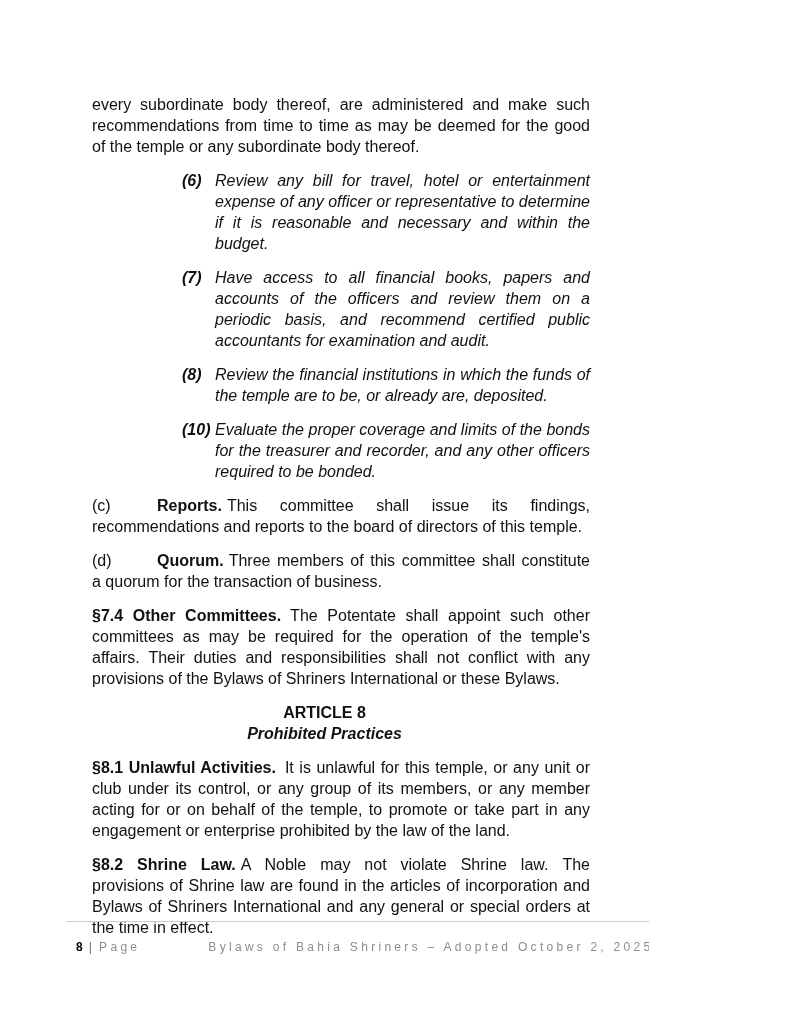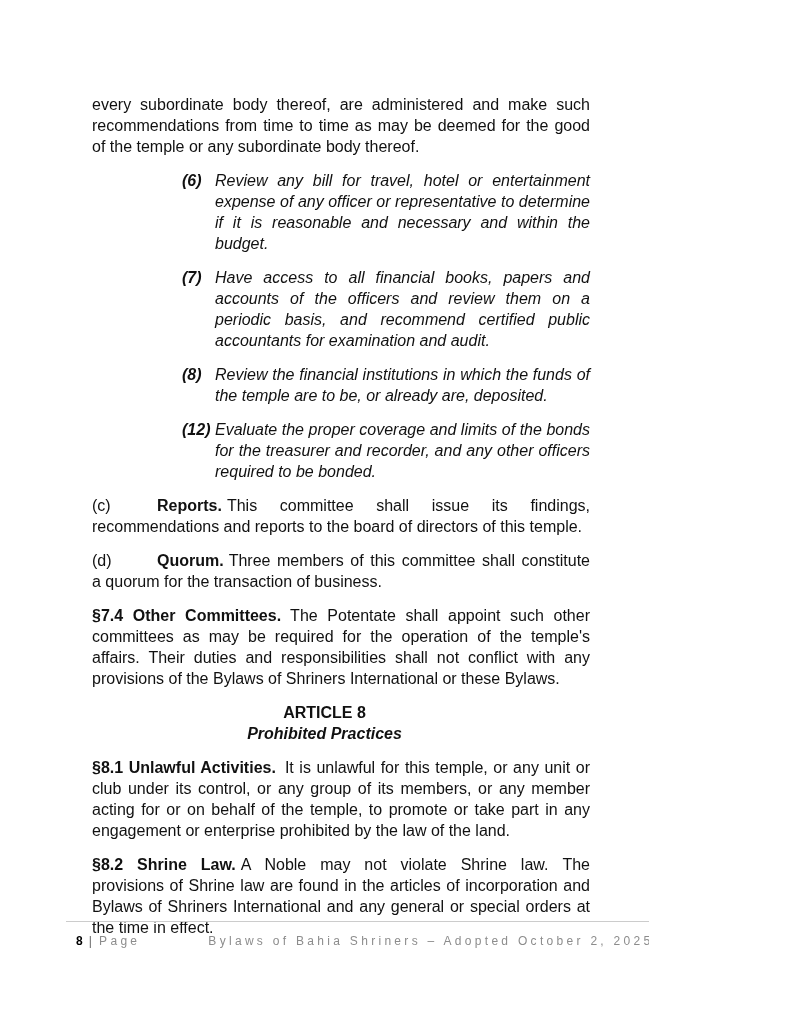--- a/index.html
+++ b/index.html
@@ -23,21 +23,21 @@
   .gap{margin-left:14px;}
   .sec74{margin-top:18px;}
   .article-head{
     margin:12px -59px 13px -92px;
     text-align:center;font-weight:bold;
   }
   .article-head .sub{font-style:italic;}
   .footer{
     position:absolute;left:66px;top:921px;width:686px;
     border-top:1px solid #cccccc;
-    padding-top:12px;
+    padding-top:18px;
     font-size:12px;line-height:15px;
     color:#8c8c8c;letter-spacing:3.3px;white-space:nowrap;
   }
   .pnum{color:#000000;font-weight:bold;margin-left:10px;letter-spacing:2px;}
   .psep{color:#666666;margin-left:4px;margin-right:4px;}
   .ftitle{margin-left:68px;}
 </style>
 </head>
 <body>
 
@@ -46,21 +46,21 @@
 
     <p class="cont"><span>every subordinate body thereof, are administered and make such recommendations from time to time as may be deemed for the good of the temple or any subordinate body thereof.</span></p>
 
     <p class="item"><span class="num">(6)</span><span>Review any bill for travel, hotel or entertainment expense of any officer or representative to determine if it is reasonable and necessary and within the budget.</span></p>
 
     <p class="item"><span class="num">(7)</span><span>Have access to all financial books, papers and accounts of the officers and review them on a periodic basis, and recommend certified public accountants for examination and audit.</span></p>
 
     <p class="item"><span class="num">(8)</span><span>Review the financial institutions in which the funds of the temple are to be, or already are, deposited.</span></p>
 
 
-    <p class="item"><span class="num">(12)</span><span>Evaluate the proper coverage and limits of the bonds for the treasurer and recorder, and any other officers required to be bonded.</span></p>
+    <p class="item"><span class="num">(10)</span><span>Evaluate the proper coverage and limits of the bonds for the treasurer and recorder, and any other officers required to be bonded.</span></p>
 
     <p class="clause"><span class="label">(c)</span><span class="lead-sm">Reports.</span><span>This committee shall issue its findings, recommendations and reports to the board of directors of this temple.</span></p>
 
     <p class="clause"><span class="label">(d)</span><span class="lead-sm">Quorum.</span><span>Three members of this committee shall constitute a quorum for the transaction of business.</span></p>
 
     <p class="sec74"><span class="lead">§7.4 Other Committees.</span><span>The Potentate shall appoint such other committees as may be required for the operation of the temple's affairs. Their duties and responsibilities shall not conflict with any provisions of the Bylaws of Shriners International or these Bylaws.</span></p>
 
     <div class="article-head">
       <div>ARTICLE 8</div>
       <div class="sub">Prohibited Practices</div>

